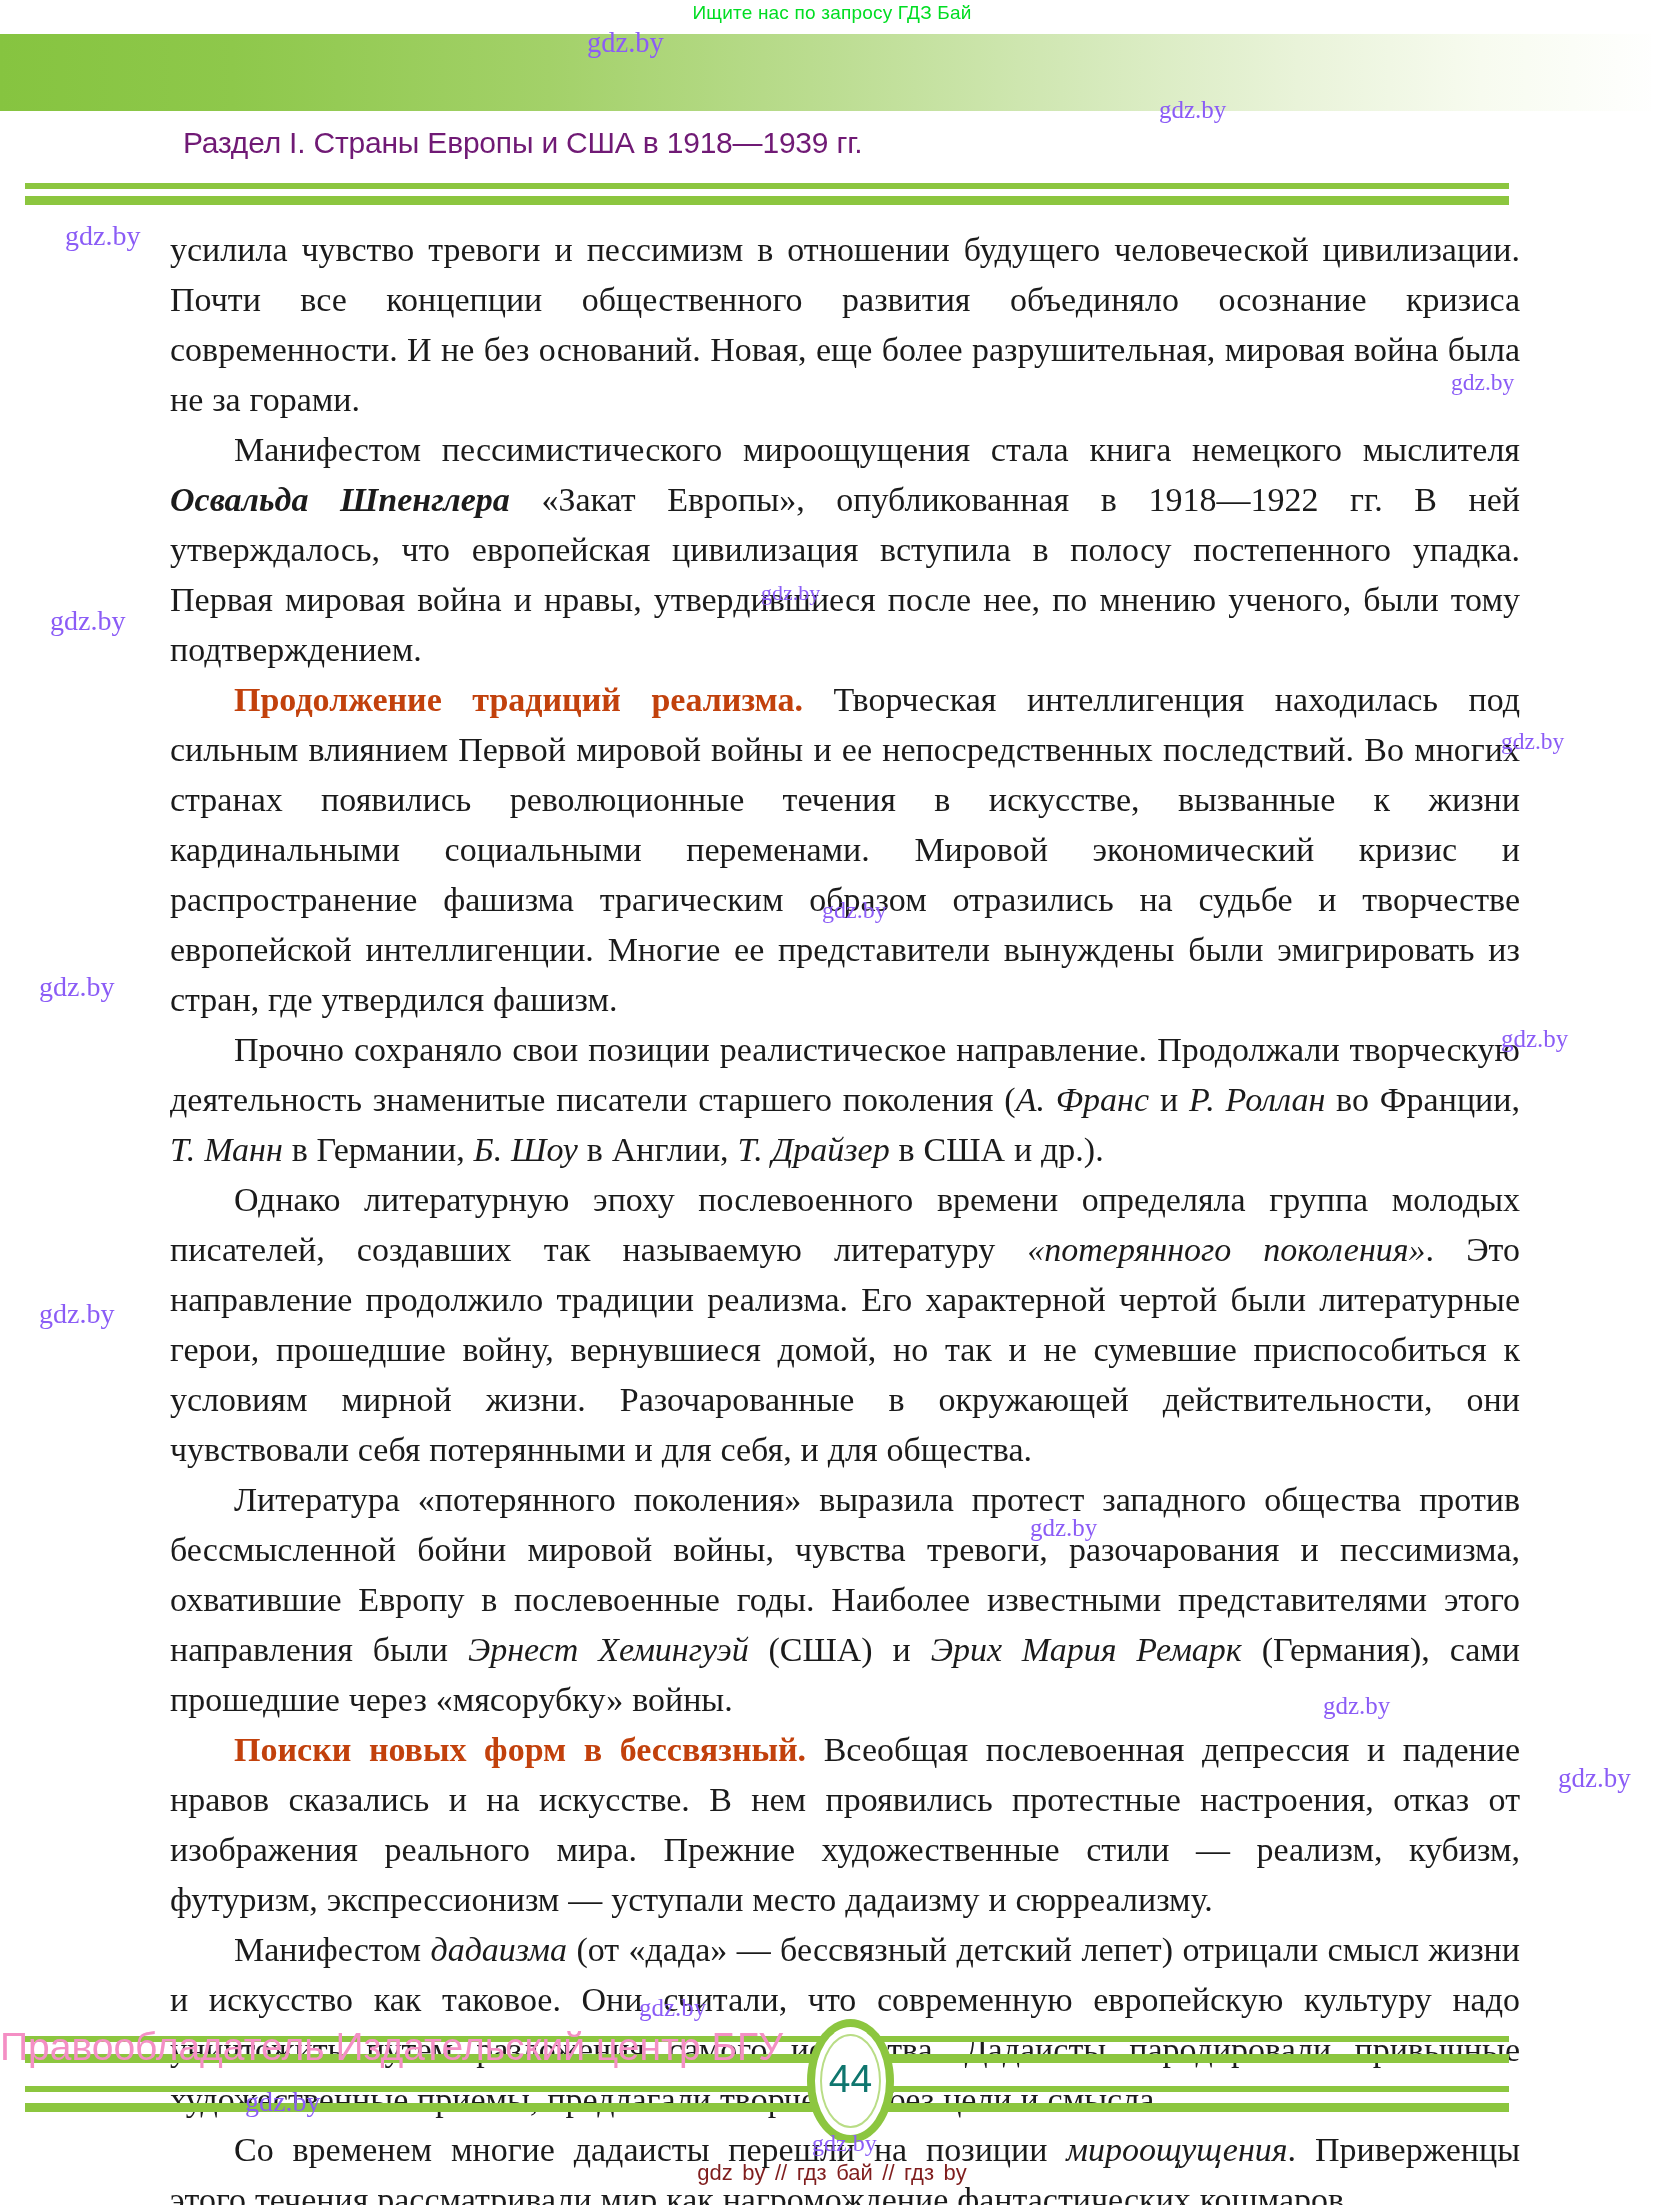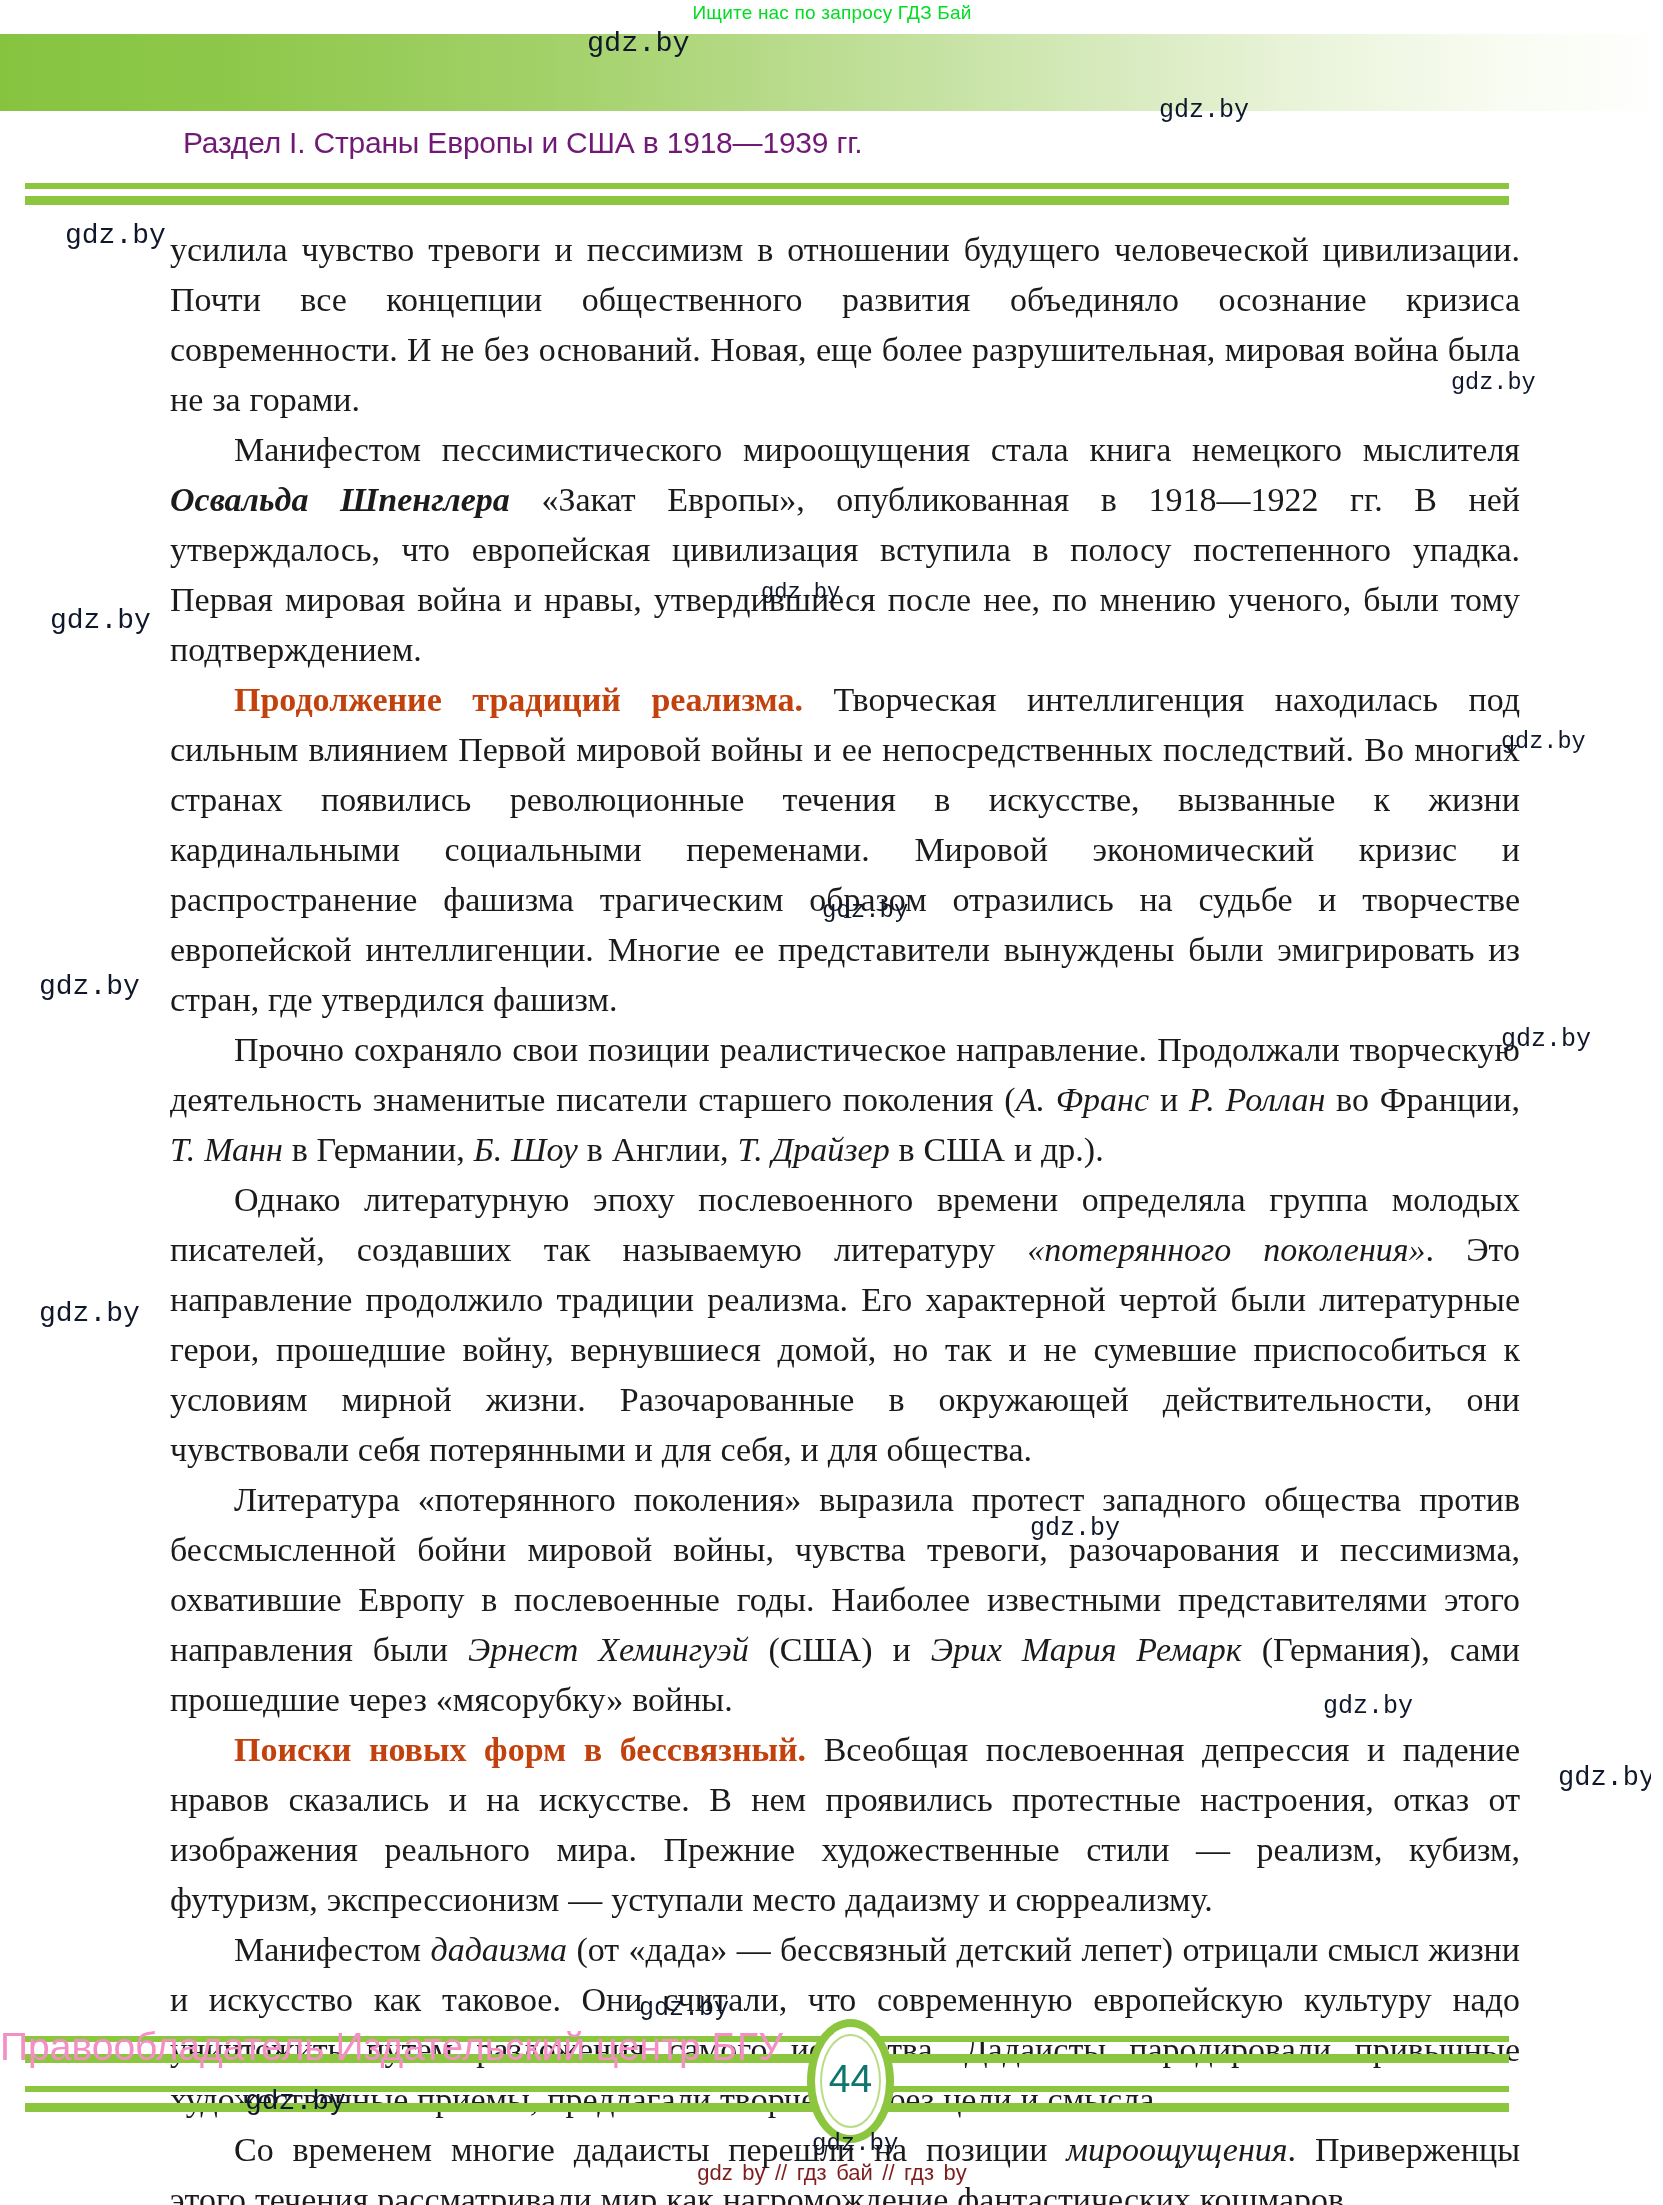--- a/index.html
+++ b/index.html
@@ -163,22 +163,22 @@
     font-family: "Liberation Sans", "DejaVu Sans", sans-serif;
     font-size: 22px;
     color: #7f1d1d;
     white-space: nowrap;
     word-spacing: 3.4px;
   }
 
   
   .wm {
     position: absolute;
-    font-family: Liberation Mono, monospace;
-    color: #0f172a;
+    font-family: Liberation Serif, serif;
+    color: #8b5cf6;
     white-space: nowrap;
     pointer-events: none;
   }
 </style>
 </head>
 <body>
 
 <div id="page">
 
   <div class="promo-line">Ищите нас по запросу ГДЗ Бай</div>

